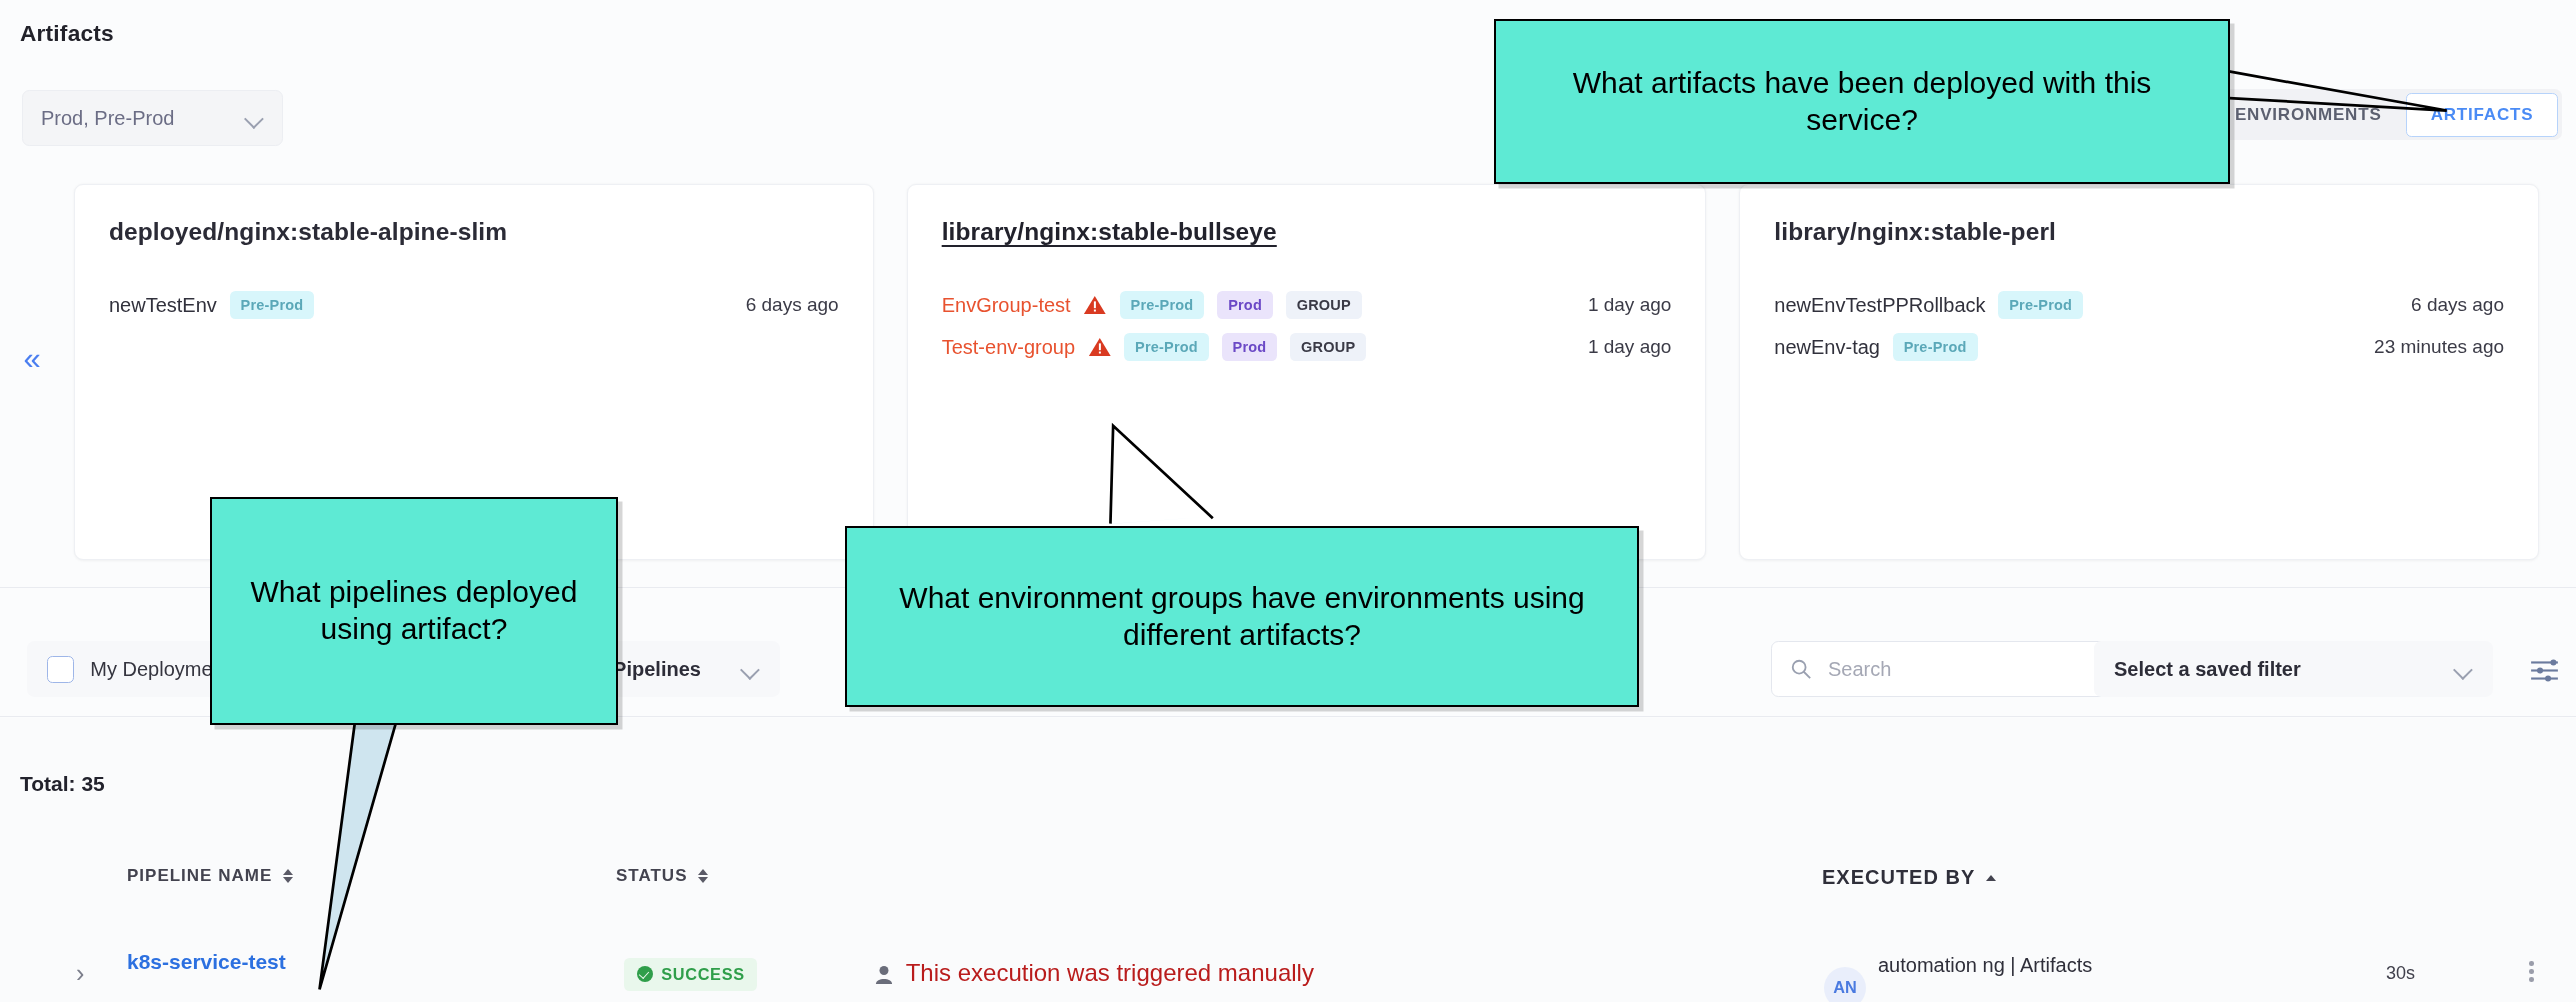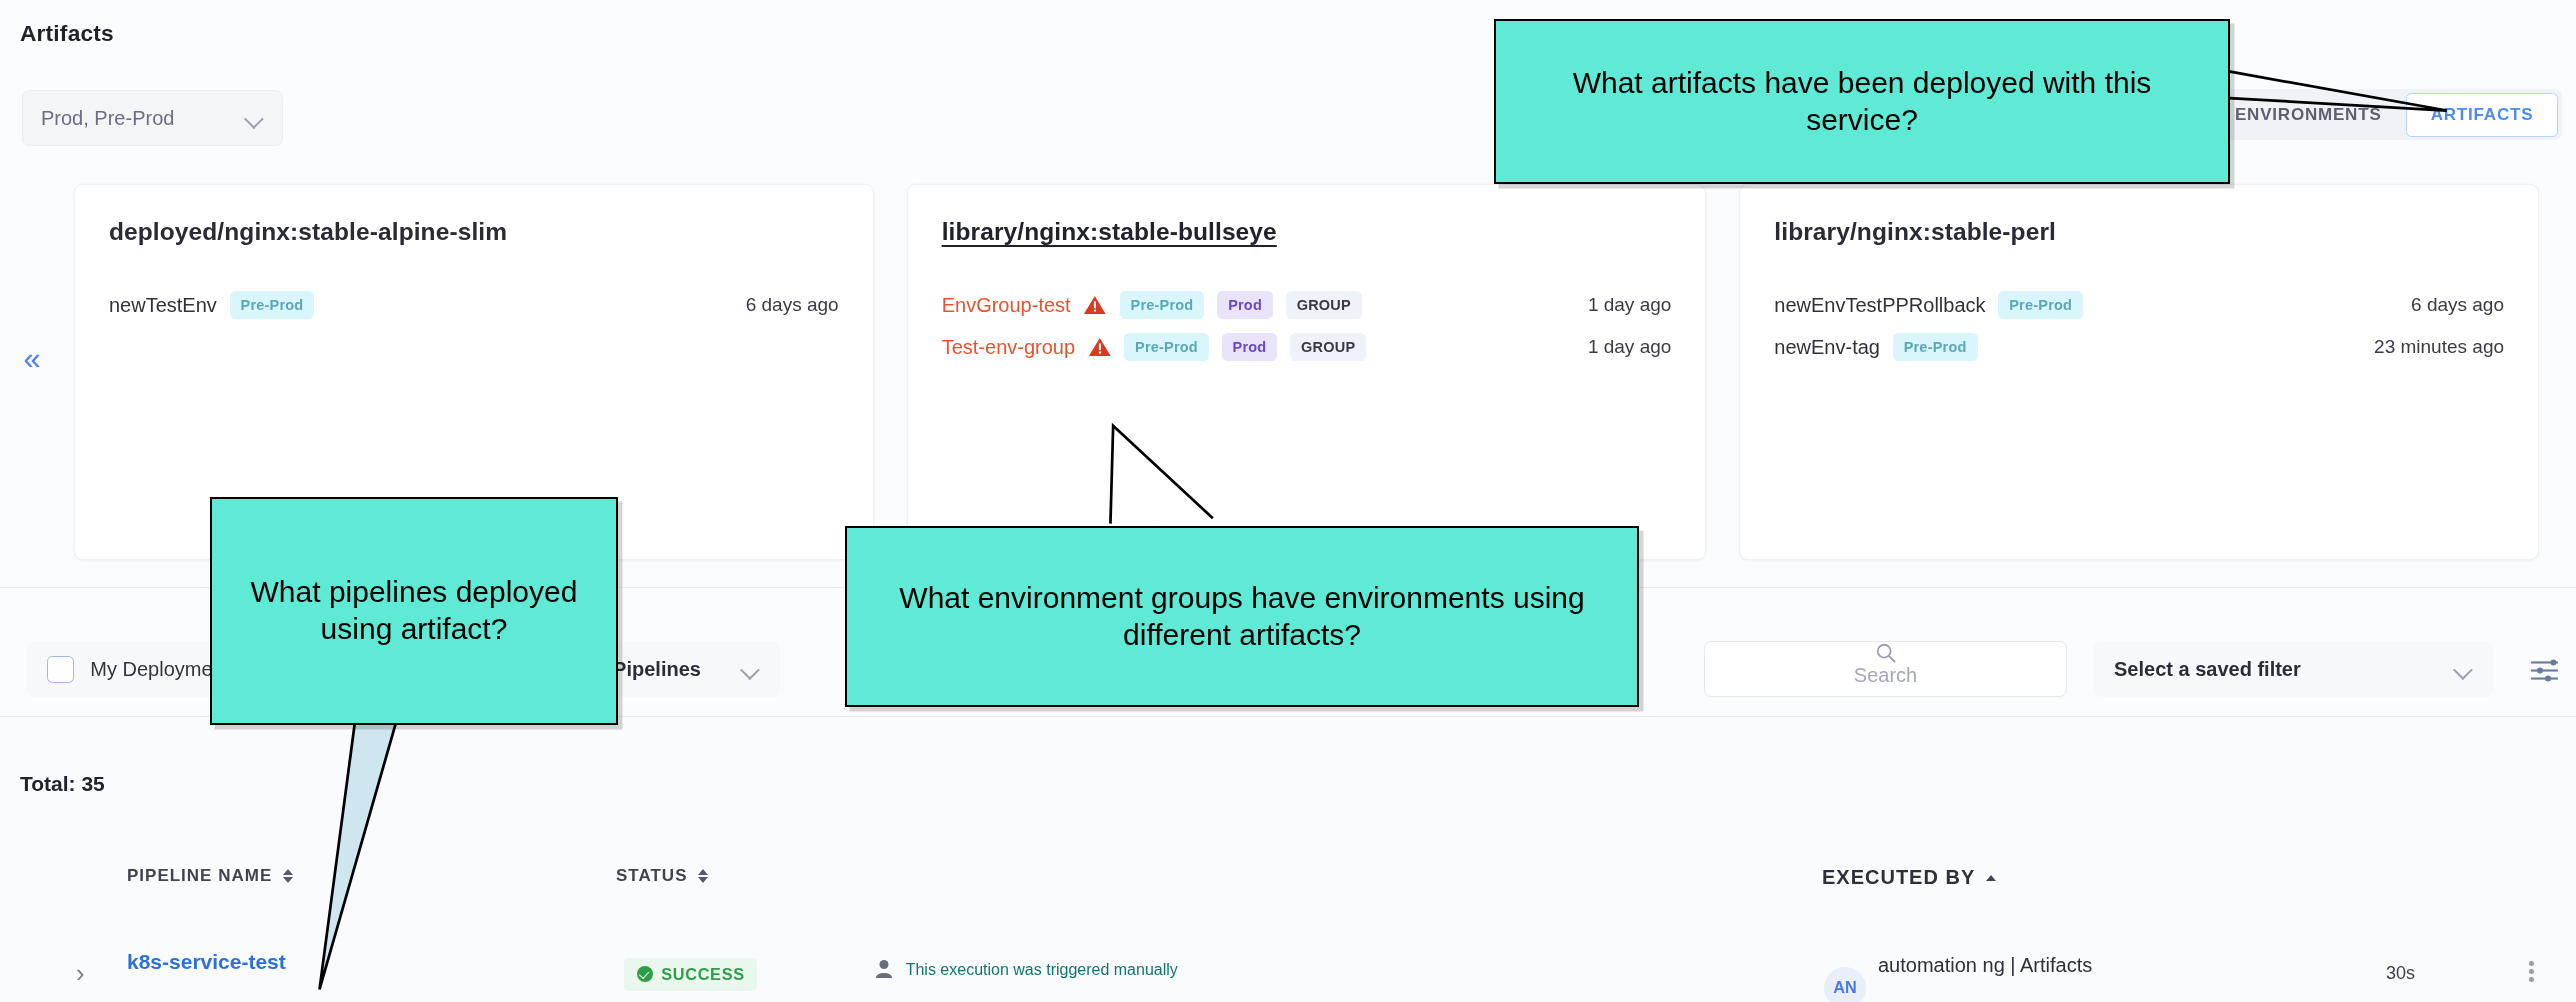--- a/index.html
+++ b/index.html
@@ -99,23 +99,23 @@
   }
   .cbox { width: 27px; height: 27px; border: 1.8px solid #9eb6e8; border-radius: 5.4px; background: #fff; flex: none; }
   .mydeploy .lbl { font-size: 20px; color: #35353f; margin-left: 16.3px; }
   .pipesel {
     position: absolute; left: 562px; top: 7.3px; width: 218px; height: 56px;
     background: #f7f8fa; border-radius: 7.3px; display: flex; align-items: center; padding: 0 20px;
   }
   .pipesel .txt { font-size: 20px; font-weight: bold; color: #2d2d38; flex: 1; }
 
   .searchbox {
-    position: absolute; left: 1704px; top: 7.3px; width: 363px; height: 56px;
+    position: absolute; left: 1771px; top: 7.3px; width: 363px; height: 56px;
     background: #fff; border: 0.9px solid #e4e7ee; border-radius: 7.3px;
-    display: flex; align-items: center; padding: 0 18px; gap: 0; flex-direction: column;
+    display: flex; align-items: center; padding: 0 18px; gap: 16px;
   }
   .mag { width: 22px; height: 22px; flex: none; }
   .searchbox .ph { font-size: 20px; color: #a5a8b5; }
 
   .savedfilter {
     position: absolute; left: 2094px; top: 7.3px; width: 399px; height: 56px;
     background: #f7f8fa; border-radius: 7.3px; display: flex; align-items: center; padding: 0 20px; justify-content: flex-end;
   }
   .savedfilter .txt { font-size: 20px; font-weight: bold; color: #2d2d38; flex: 1; }
 
@@ -156,21 +156,21 @@
     font-size: 16.3px; font-weight: bold; letter-spacing: 0.7px;
     padding: 7.3px 12.7px; display: flex; align-items: center; gap: 8.2px;
   }
   .ok { width: 16.3px; height: 16.3px; border-radius: 50%; background: #2f9e4a; position: relative; flex: none; }
   .ok::after {
     content: ""; position: absolute; left: 4.5px; top: 2.7px; width: 4.5px; height: 8.2px;
     border-right: 1.8px solid #e9f7ec; border-bottom: 1.8px solid #e9f7ec; transform: rotate(42deg);
   }
   .trigtext {
     position: absolute; left: 875px; top: 16.3px;
-    font-size: 16px; color: #0f766e; display: flex; align-items: flex-end; gap: 12.7px;
+    font-size: 24px; color: #b91c1c; display: flex; align-items: center; gap: 12.7px;
   }
   .person { width: 18px; height: 20px; flex: none; }
   .avatar {
     position: absolute; left: 1824px; top: 23.6px; width: 42px; height: 42px; border-radius: 50%;
     background: #e9eefb; color: #4a7ae0; font-size: 16.3px; font-weight: bold;
     display: flex; align-items: center; justify-content: center;
   }
   .execby { position: absolute; left: 1878px; top: 11px; font-size: 20px; color: #2f2f3a; }
   .dur { position: absolute; left: 2386px; top: 20px; font-size: 18px; color: #40404c; }
   .kebab { position: absolute; left: 2529px; top: 18px; display: flex; flex-direction: column; gap: 3.6px; }

